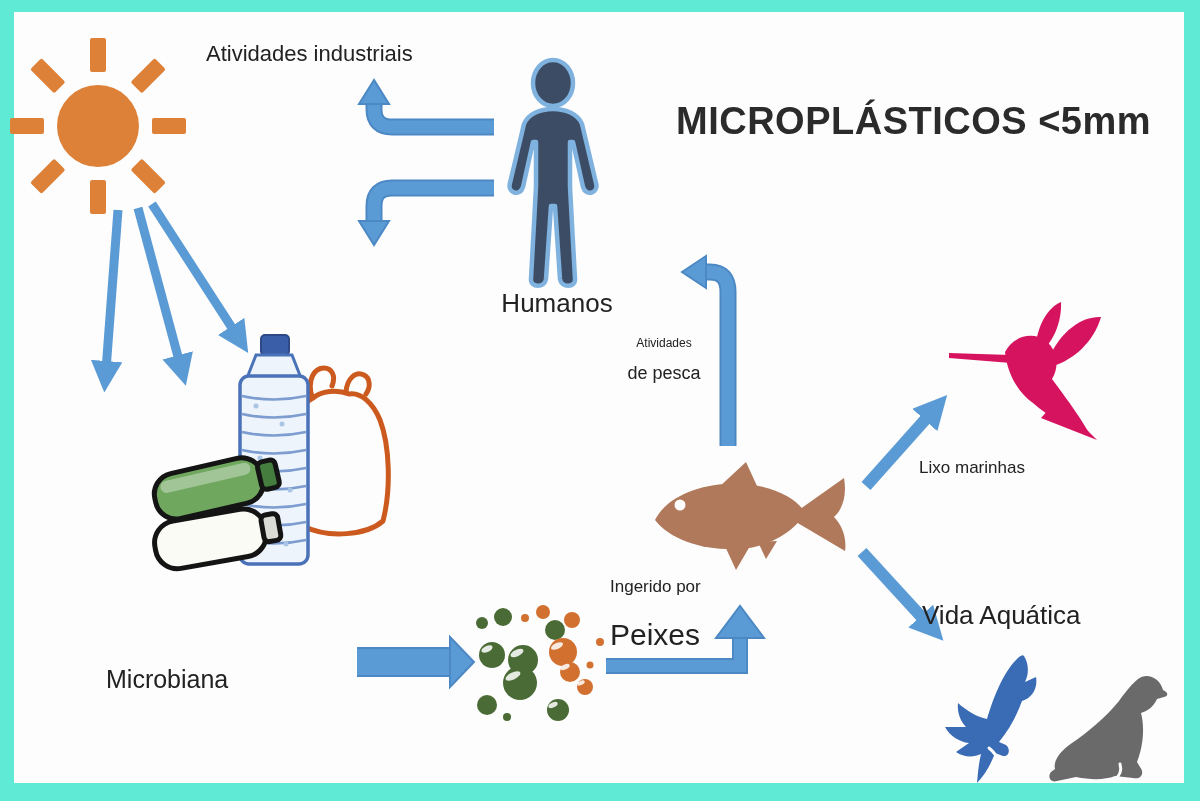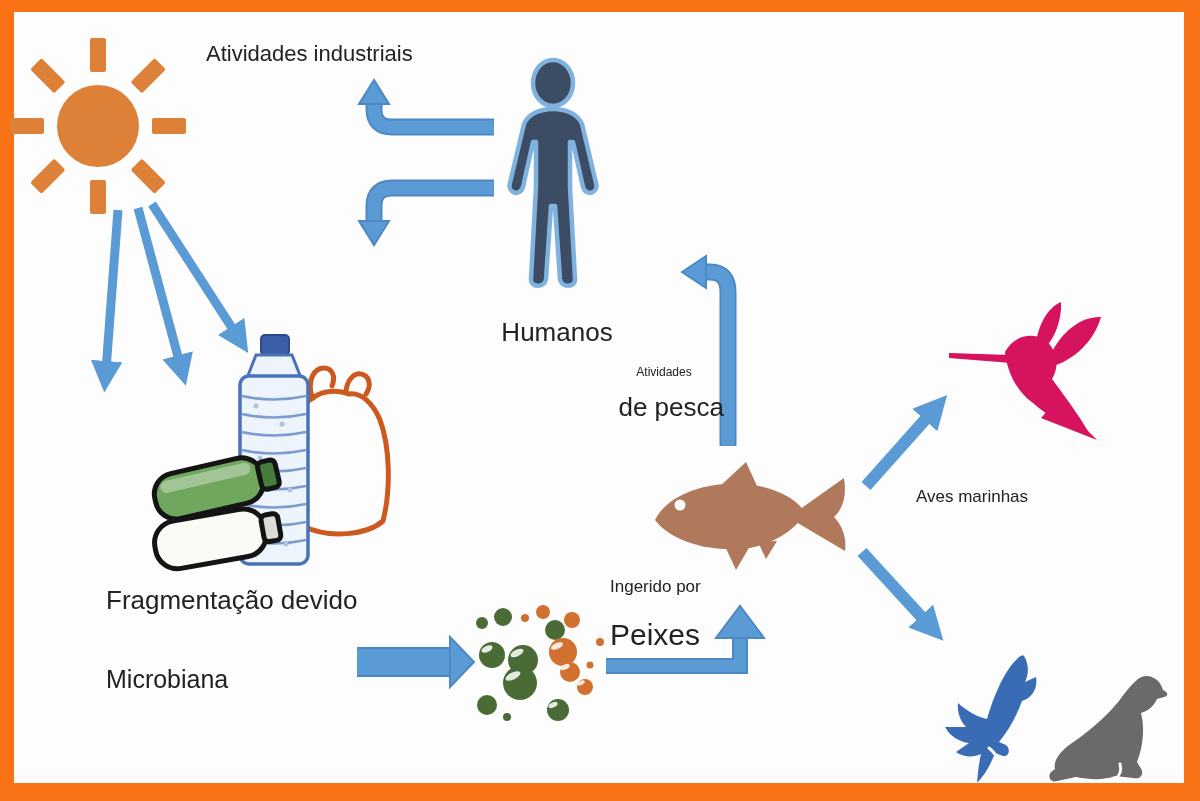--- a/index.html
+++ b/index.html
@@ -1,21 +1,21 @@
 <!DOCTYPE html>
 <html><head>
 <meta charset="utf-8">
 <style>
   html,body{margin:0;padding:0;}
   body{font-family:"Liberation Sans", sans-serif;}
-  #frame{position:relative;width:1200px;height:801px;background:#f97316;overflow:hidden;}
+  #frame{position:relative;width:1200px;height:801px;background:#5eead4;overflow:hidden;}
   #canvas{position:absolute;left:14px;top:12px;width:1170px;height:771px;background:#fdfdfd;}
   .abs{position:absolute;}
   .lbl{position:absolute;color:#222222;line-height:1.1;white-space:nowrap;font-weight:500;}
-  .ctr{text-align:center;margin-top:29px;}
+  .ctr{text-align:center;}
   .title{position:absolute;color:#2b2b2b;font-weight:600;font-size:38px;letter-spacing:.5px;white-space:nowrap;}
   svg{display:block;overflow:visible;}
 </style>
 </head>
 <body>
 
 <div id="frame">
   <div id="canvas"></div>
 
   <svg class="abs" style="left:10px;top:28px;" width="180" height="188" viewBox="0 0 180 188">
@@ -62,29 +62,30 @@
       <ellipse cx="57" cy="27" rx="20" ry="23"></ellipse>
       <path d="M57 53 C44 53 32 58 28 68 L14 127 C11 137 24 141 27 131 L37 86 L40 86 L40 131 L35 223 C34 232 49 232 50 223 L55 150 L59 150 L64 223 C65 232 80 232 79 223 L74 131 L74 86 L77 86 L87 131 C90 141 103 137 100 127 L86 68 C82 58 70 53 57 53 Z"></path>
     </g>
   </svg>
 
   <div class="lbl" style="left:206px;top:42px;font-size:22px;">Atividades industriais</div>
 
 
   <div class="lbl ctr" style="left:492px;top:289px;width:130px;font-size:26px;">Humanos</div>
 
+  <div class="title" style="left:676px;top:100px;">MICROPLÁSTICOS &lt;5mm</div>
 
   <svg class="abs" style="left:674px;top:244px;" width="92" height="202" viewBox="0 0 92 202">
     <path d="M54 202 L54 48 Q54 28 36 28 L30 28" fill="none" stroke="#4c88c4" stroke-width="17"></path>
     <path d="M54 202 L54 48 Q54 28 36 28 L30 28" fill="none" stroke="#5b9bd5" stroke-width="13"></path>
     <polygon points="8,28 32,12 32,44" fill="#5b9bd5" stroke="#4c88c4" stroke-width="2"></polygon>
   </svg>
 
   <div class="lbl ctr" style="left:608px;top:337px;width:112px;font-size:12px;">Atividades</div>
-  <div class="lbl ctr" style="left:604px;top:364px;width:120px;font-size:26px;text-align:right;">de pesca</div>
+  <div class="lbl ctr" style="left:604px;top:364px;width:120px;font-size:18px;">de pesca</div>
 
   <svg class="abs" style="left:650px;top:452px;" width="212" height="128" viewBox="0 0 212 128">
     <g fill="#b0795b">
       <path d="M68 36 L96 10 L107 34 Z"></path>
       <path d="M146 60 L194 26 C197 43 193 57 184 65 C192 73 197 86 195 99 L146 70 Z"></path>
       <path d="M74 92 L86 118 L100 94 Z"></path>
       <path d="M108 90 L116 107 L127 89 Z"></path>
       <path d="M5 68 C18 42 58 29 96 32 C124 35 145 45 155 60 C147 78 120 95 90 97 C54 99 20 88 5 68 Z"></path>
     </g>
     <circle cx="30" cy="53" r="5.5" fill="#ffffff"></circle>
@@ -111,22 +112,23 @@
   <svg class="abs" style="left:945px;top:300px;" width="175" height="152" viewBox="0 0 175 152">
     <g fill="#d6135f">
       <polygon points="4,53 66,55 66,63 4,58"></polygon>
       <path d="M90 50 C92 26 102 8 116 2 C117 22 108 43 94 54 Z"></path>
       <path d="M104 58 C116 30 138 16 156 17 C149 42 128 60 108 66 Z"></path>
       <path d="M60 52 C68 36 88 31 101 41 C112 50 115 66 107 79 C118 94 132 112 144 133 C125 127 103 117 88 103 C72 92 62 72 60 52 Z"></path>
       <path d="M112 100 L152 140 L96 118 Z"></path>
     </g>
   </svg>
 
-  <div class="lbl ctr" style="left:910px;top:459px;width:124px;font-size:17px;">Aves marinhas</div>
-
+  <div class="lbl ctr" style="left:910px;top:459px;width:124px;font-size:17px;">Lixo marinhas</div>
+
+  <div class="lbl" style="left:922px;top:601px;font-size:26px;">Vida Aquática</div>
 
   <svg class="abs" style="left:940px;top:652px;" width="110" height="142" viewBox="0 0 110 142">
     <path fill="#3a6bb5" d="M84 4 C89 12 89 22 85 30 L96 25 C98 36 92 46 82 49 C77 63 69 78 59 90 L66 93 C71 97 69 105 63 104 L55 101 C51 112 45 123 37 131 C38 120 39 110 41 102 C33 106 23 105 16 100 L29 91 C19 90 10 84 5 75 L26 75 C20 68 17 60 18 51 C27 59 37 65 47 67 C52 50 62 22 76 8 C79 5 82 2 84 4 Z"></path>
     <path d="M49 96 C54 100 57 104 58 109" stroke="#fdfdfd" stroke-width="3" fill="none" stroke-linecap="round"></path>
   </svg>
 
   <svg class="abs" style="left:1048px;top:668px;" width="125" height="120" viewBox="0 0 125 120">
     <path fill="#6a6a6a" d="M115 22 C112 10 99 4 90 11 C85 15 78 23 71 33 C58 49 39 65 24 75 C12 83 5 93 7 101 L3 104 C-1 109 3 115 9 113 L28 109 C43 112 57 112 67 108 L85 110 C93 112 97 105 92 99 L89 94 C95 79 97 60 93 45 C100 43 106 38 109 31 L116 29 C121 28 120 24 115 22 Z"></path>
     <path d="M72 96 C74 103 72 108 66 112" stroke="#fdfdfd" stroke-width="3" fill="none" stroke-linecap="round"></path>
   </svg>
@@ -169,21 +171,20 @@
       <rect x="123" y="194" width="17" height="27" rx="5" fill="#dcdcd6" stroke="#141414" stroke-width="5"></rect>
     </g>
 
     <g transform="rotate(-13 75 158)">
       <rect x="14" y="134" width="110" height="46" rx="21" fill="#6fa75f" stroke="#141414" stroke-width="5"></rect>
       <rect x="121" y="143" width="18" height="28" rx="5" fill="#447d3e" stroke="#141414" stroke-width="5"></rect>
       <rect x="22" y="140" width="92" height="12" rx="6" fill="#ffffff" opacity="0.35"></rect>
     </g>
   </svg>
 
-  <div class="lbl" style="left:106px;top:586px;font-size:26px;">Fragmentação devido</div>
   <div class="lbl" style="left:106px;top:666px;font-size:25px;">Microbiana</div>
 
   <svg class="abs" style="left:352px;top:636px;" width="125" height="52" viewBox="0 0 125 52">
     <line x1="5" y1="26" x2="98" y2="26" stroke="#4c88c4" stroke-width="30"></line>
     <line x1="5" y1="26" x2="98" y2="26" stroke="#5b9bd5" stroke-width="26"></line>
     <polygon points="98,1 98,51 122,26" fill="#5b9bd5" stroke="#4c88c4" stroke-width="2"></polygon>
   </svg>
 
   <svg class="abs" style="left:452px;top:592px;" width="175" height="172" viewBox="0 0 175 172">
     <g>

